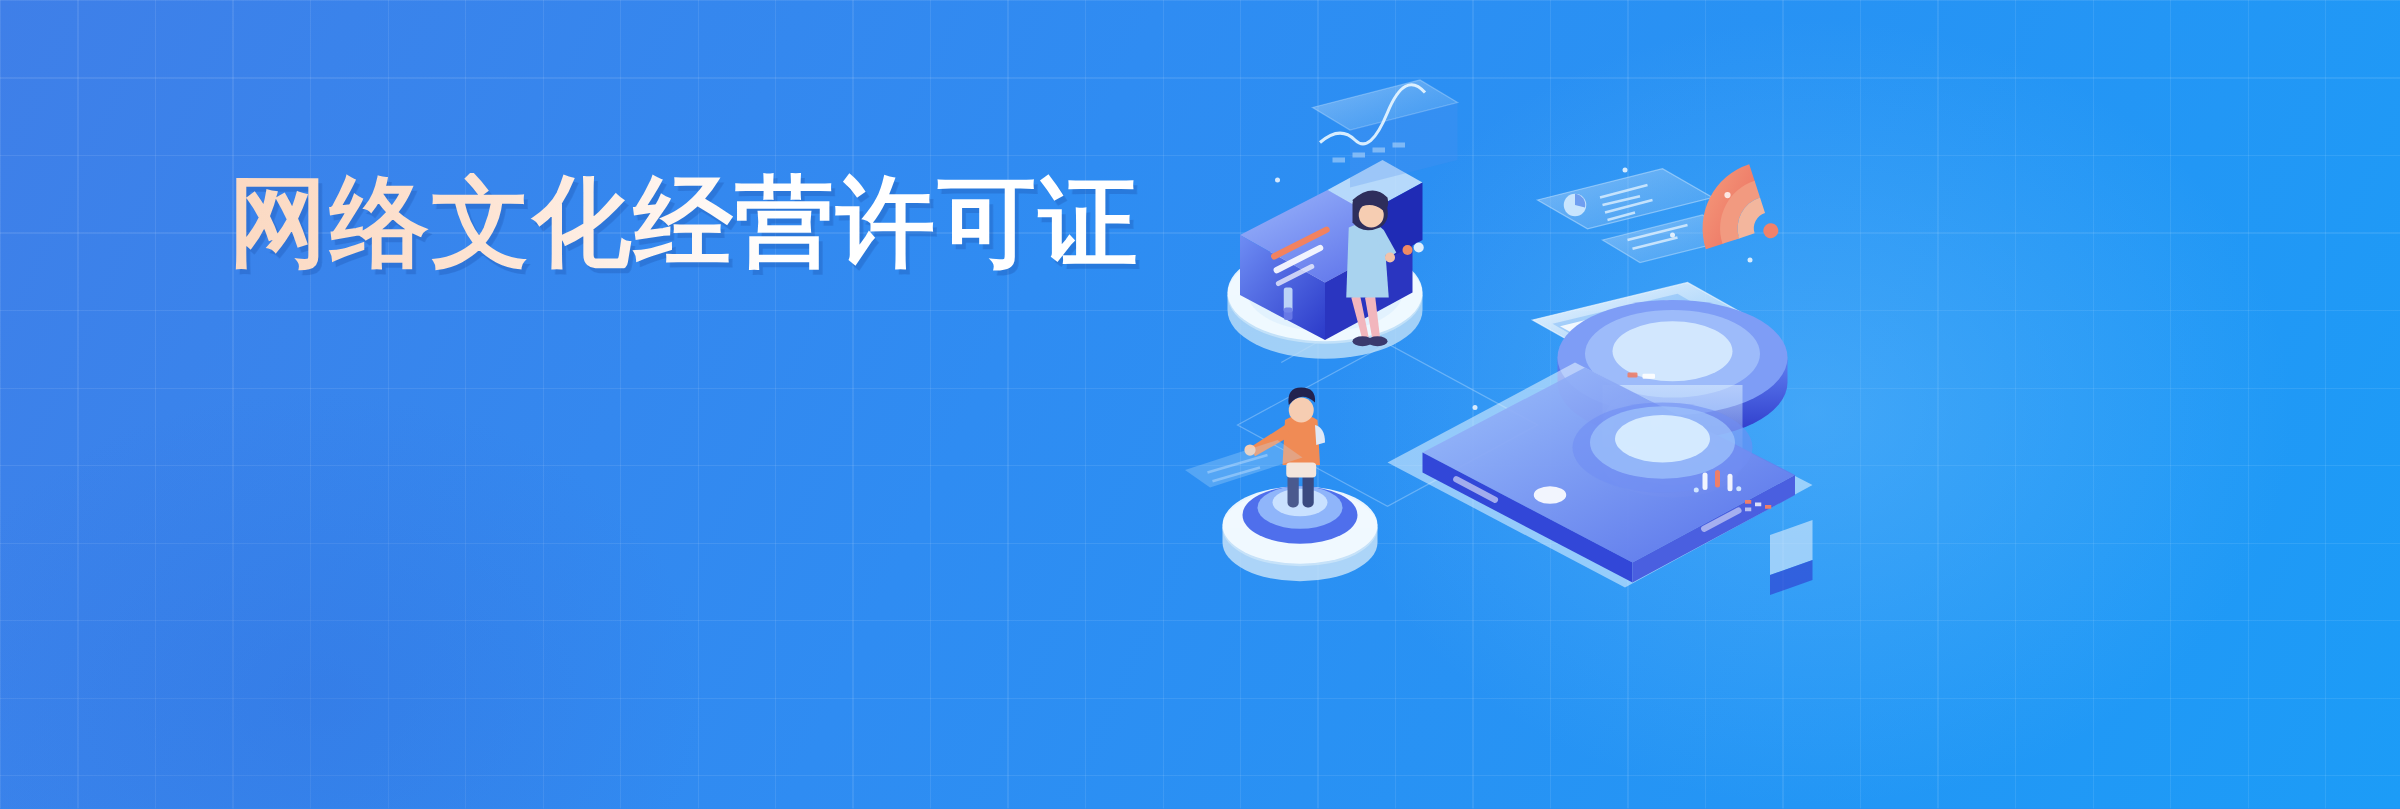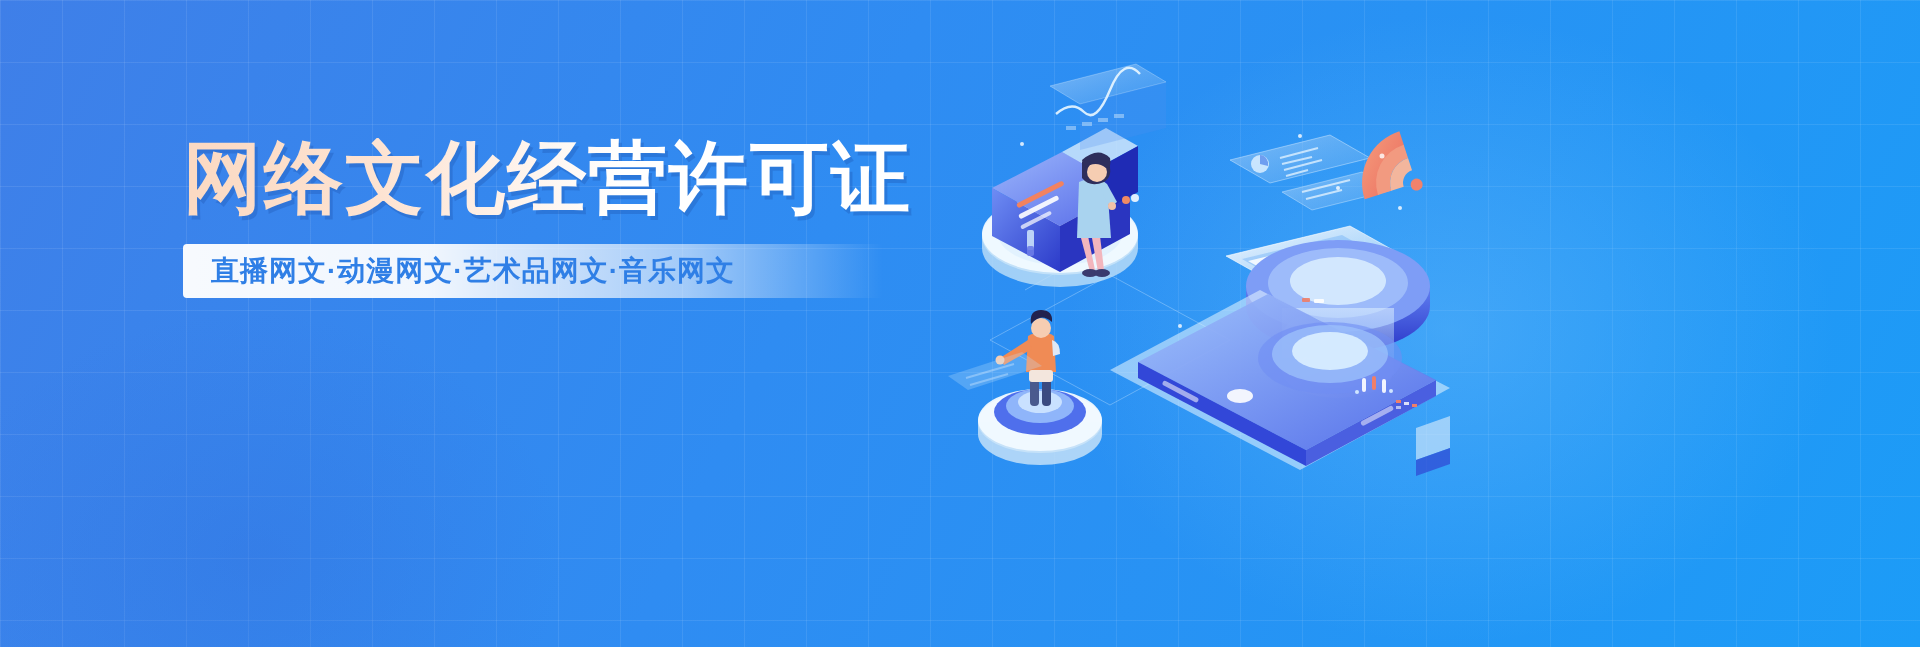--- a/index.html
+++ b/index.html
@@ -70,23 +70,20 @@
 <div class="banner">
 
   <div class="grid"></div>
   <div class="glow"></div>
   <div class="glow2"></div>
 
   <div class="copy">
 
     <h1 class="headline">网络文化经营许可证</h1>
 
-    <div class="pill">
-      <span class="pill-text">直播网文·动漫网文·艺术品网文·音乐网文</span>
-    </div>
 
 
   </div>
 
   <div class="illo">
     <svg viewBox="0 0 520 430" xmlns="http://www.w3.org/2000/svg" aria-hidden="true">
       <defs>
         <linearGradient id="gDisc" x1="0" y1="0" x2="1" y2="1">
           <stop offset="0" stop-color="#eef8ff" stop-opacity=".95"></stop>
           <stop offset="1" stop-color="#b6dcf7" stop-opacity=".7"></stop>

